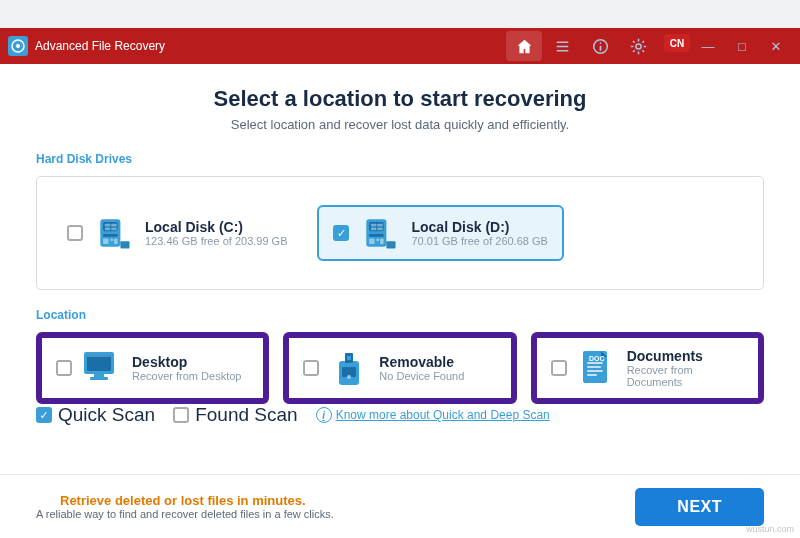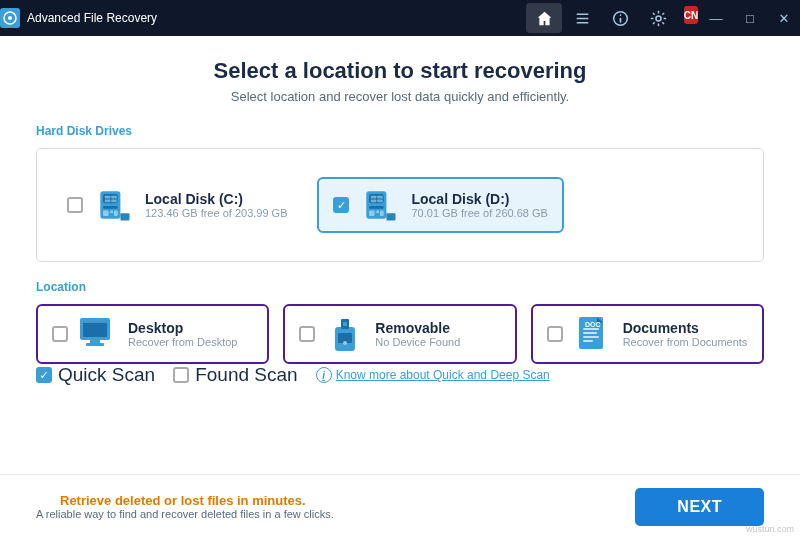--- a/index.html
+++ b/index.html
@@ -8,26 +8,27 @@
       background: #f0f2f5;
       width: 800px;
       height: 538px;
       overflow: hidden;
       display: flex;
       flex-direction: column;
     }
 
     
     .title-bar {
-      background: #0f172a;
+      background: #b91c1c;
       height: 36px;
       display: flex;
       align-items: center;
-      padding: 0 0;
+      padding: 0 8px;
       flex-shrink: 0;
+      margin-top: 28px;
     }
     .title-bar-logo {
       width: 20px;
       height: 20px;
       background: #3a9fd8;
       border-radius: 3px;
       display: flex;
       align-items: center;
       justify-content: center;
       color: white;
@@ -73,21 +74,21 @@
       color: #aac4dc;
       font-size: 13px;
       cursor: pointer;
       border-radius: 3px;
     }
     .ctrl-btn.flag {
       background: #cc2222;
       color: white;
       font-size: 10px;
       border-radius: 3px;
-      width: 14px;
+      width: 26px;
       height: 18px;
       margin-top: 2px;
     }
 
     
     .main-content {
       flex: 1;
       background: white;
       display: flex;
       flex-direction: column;
@@ -184,21 +185,21 @@
     .locations-container {
       display: flex;
       gap: 14px;
     }
     .location-card {
       display: flex;
       align-items: center;
       gap: 10px;
       padding: 10px 14px;
       border-radius: 6px;
-      border: 2px solid #4c1d95;
+      border: 6px solid #4c1d95;
       cursor: pointer;
       flex: 1;
       min-width: 0;
     }
     .location-checkbox {
       width: 16px;
       height: 16px;
       border: 2px solid #aaa;
       border-radius: 3px;
       display: flex;

